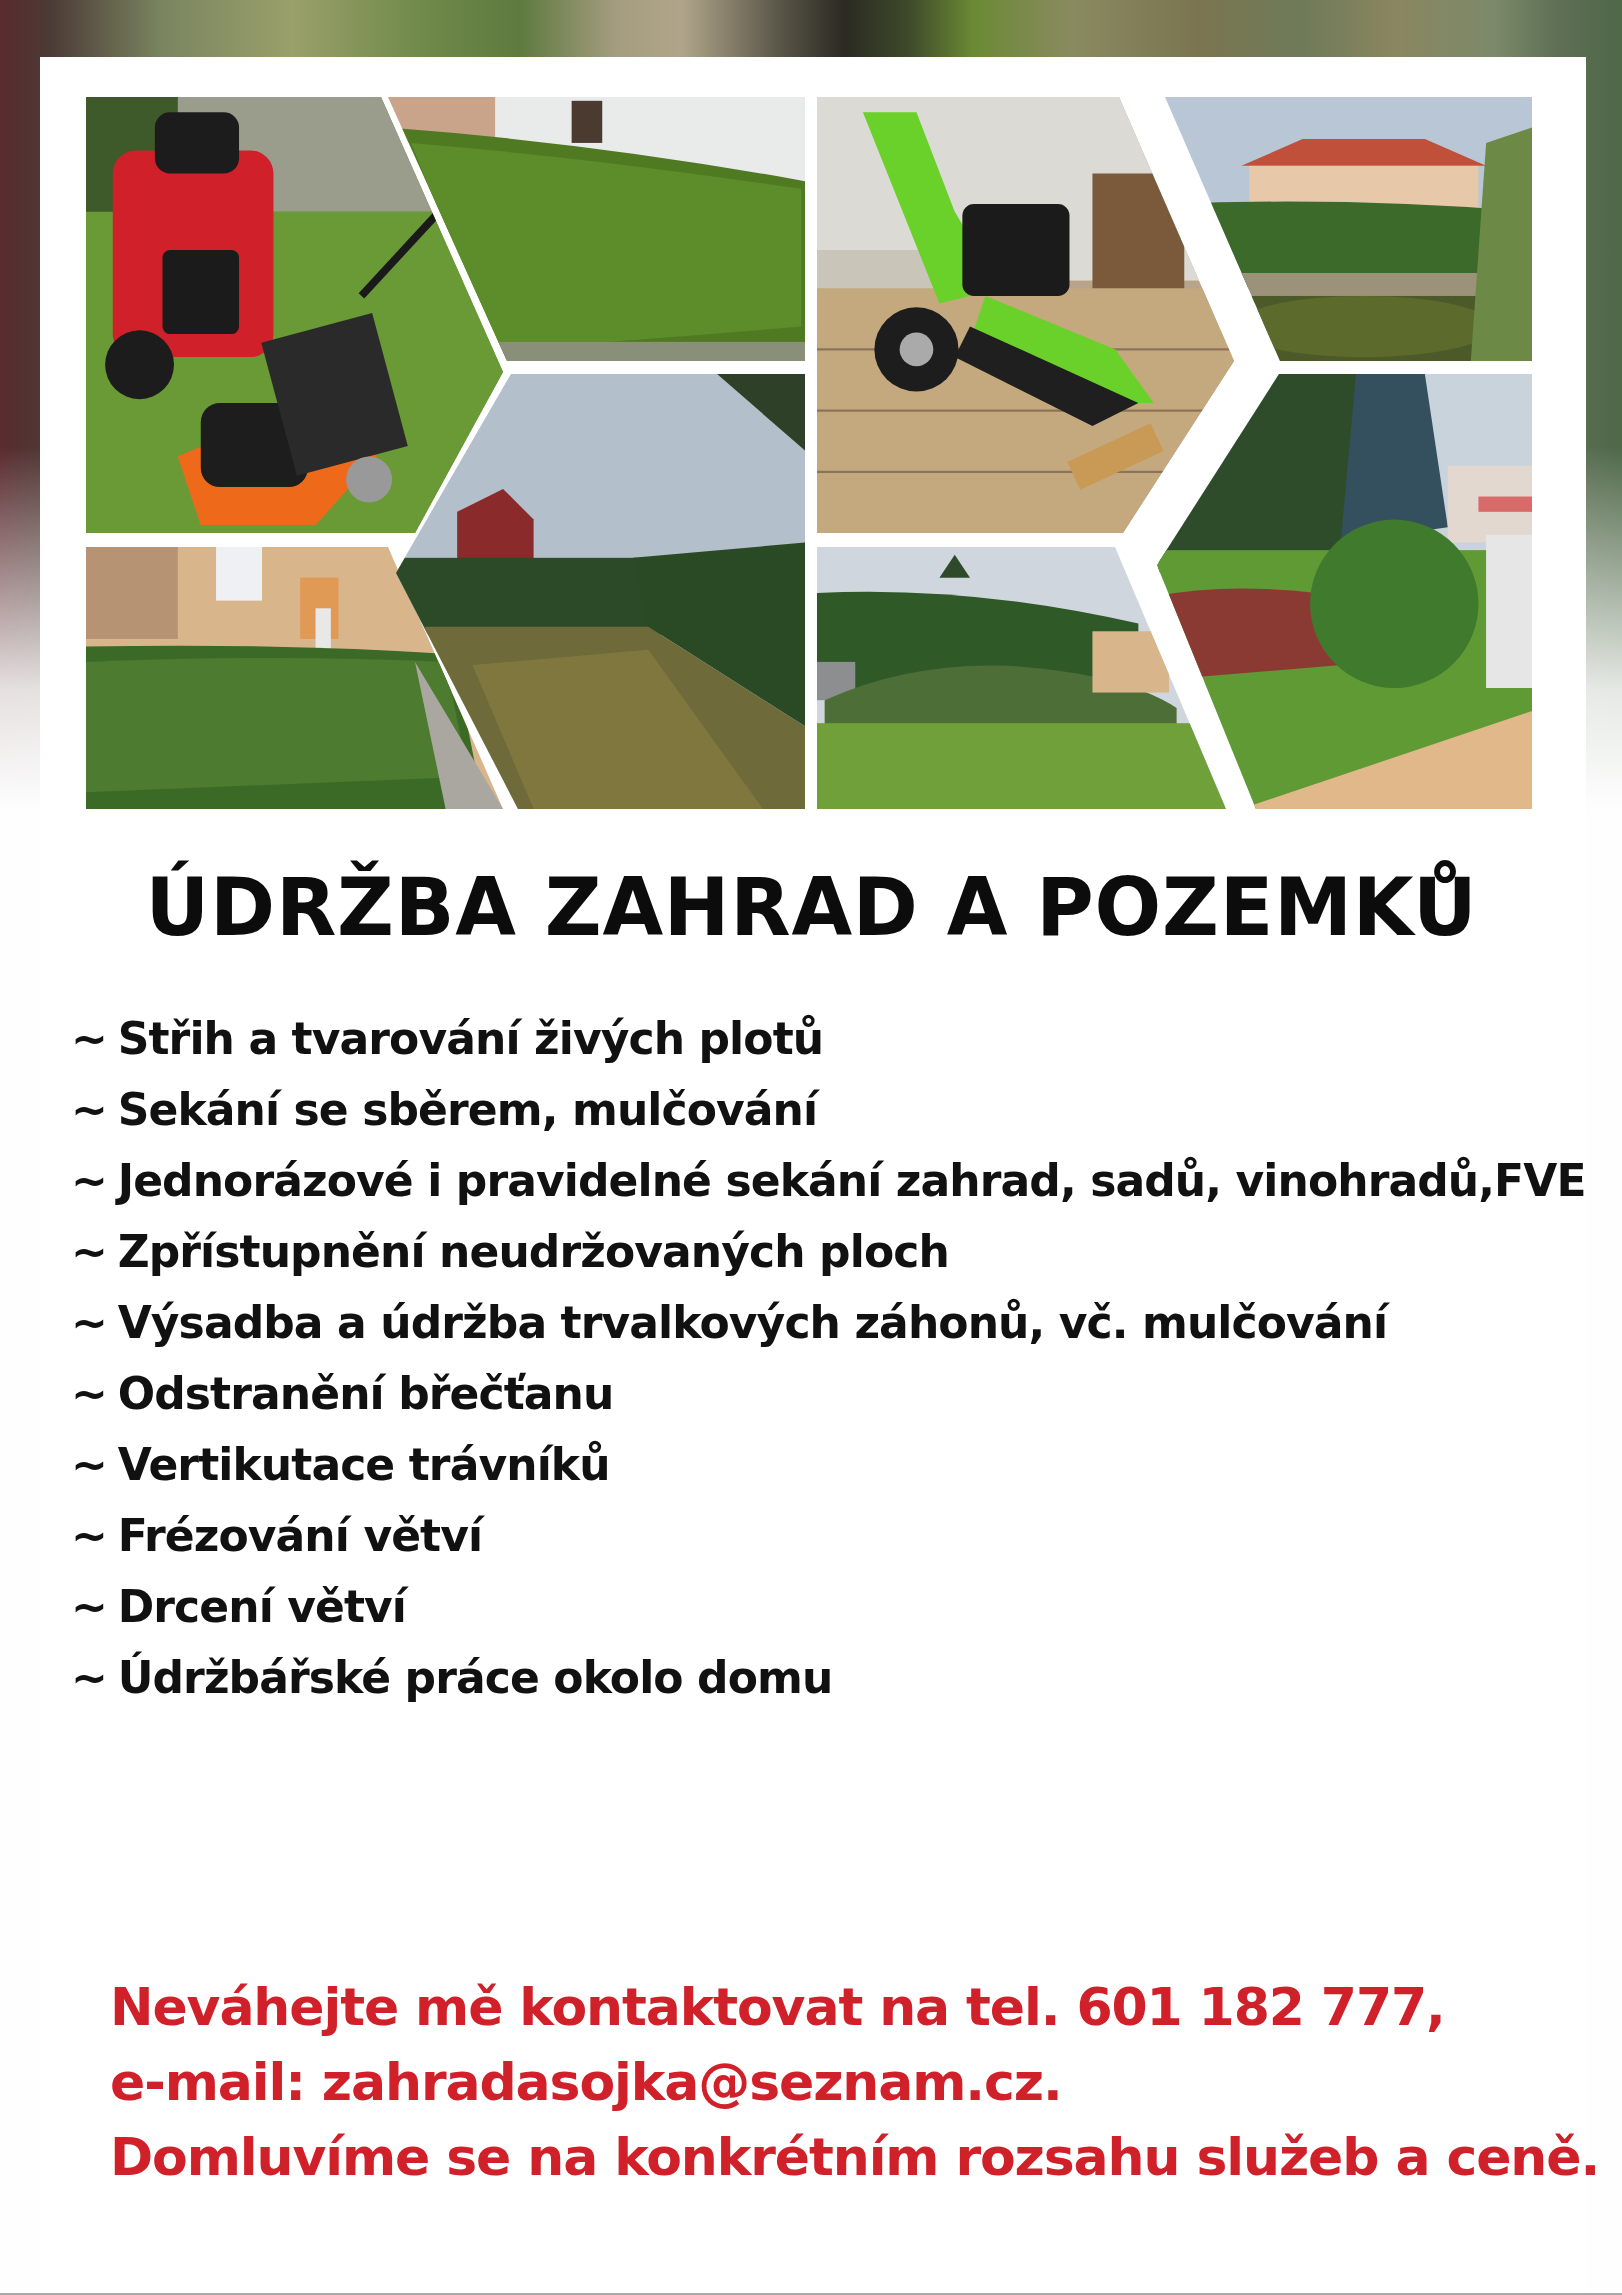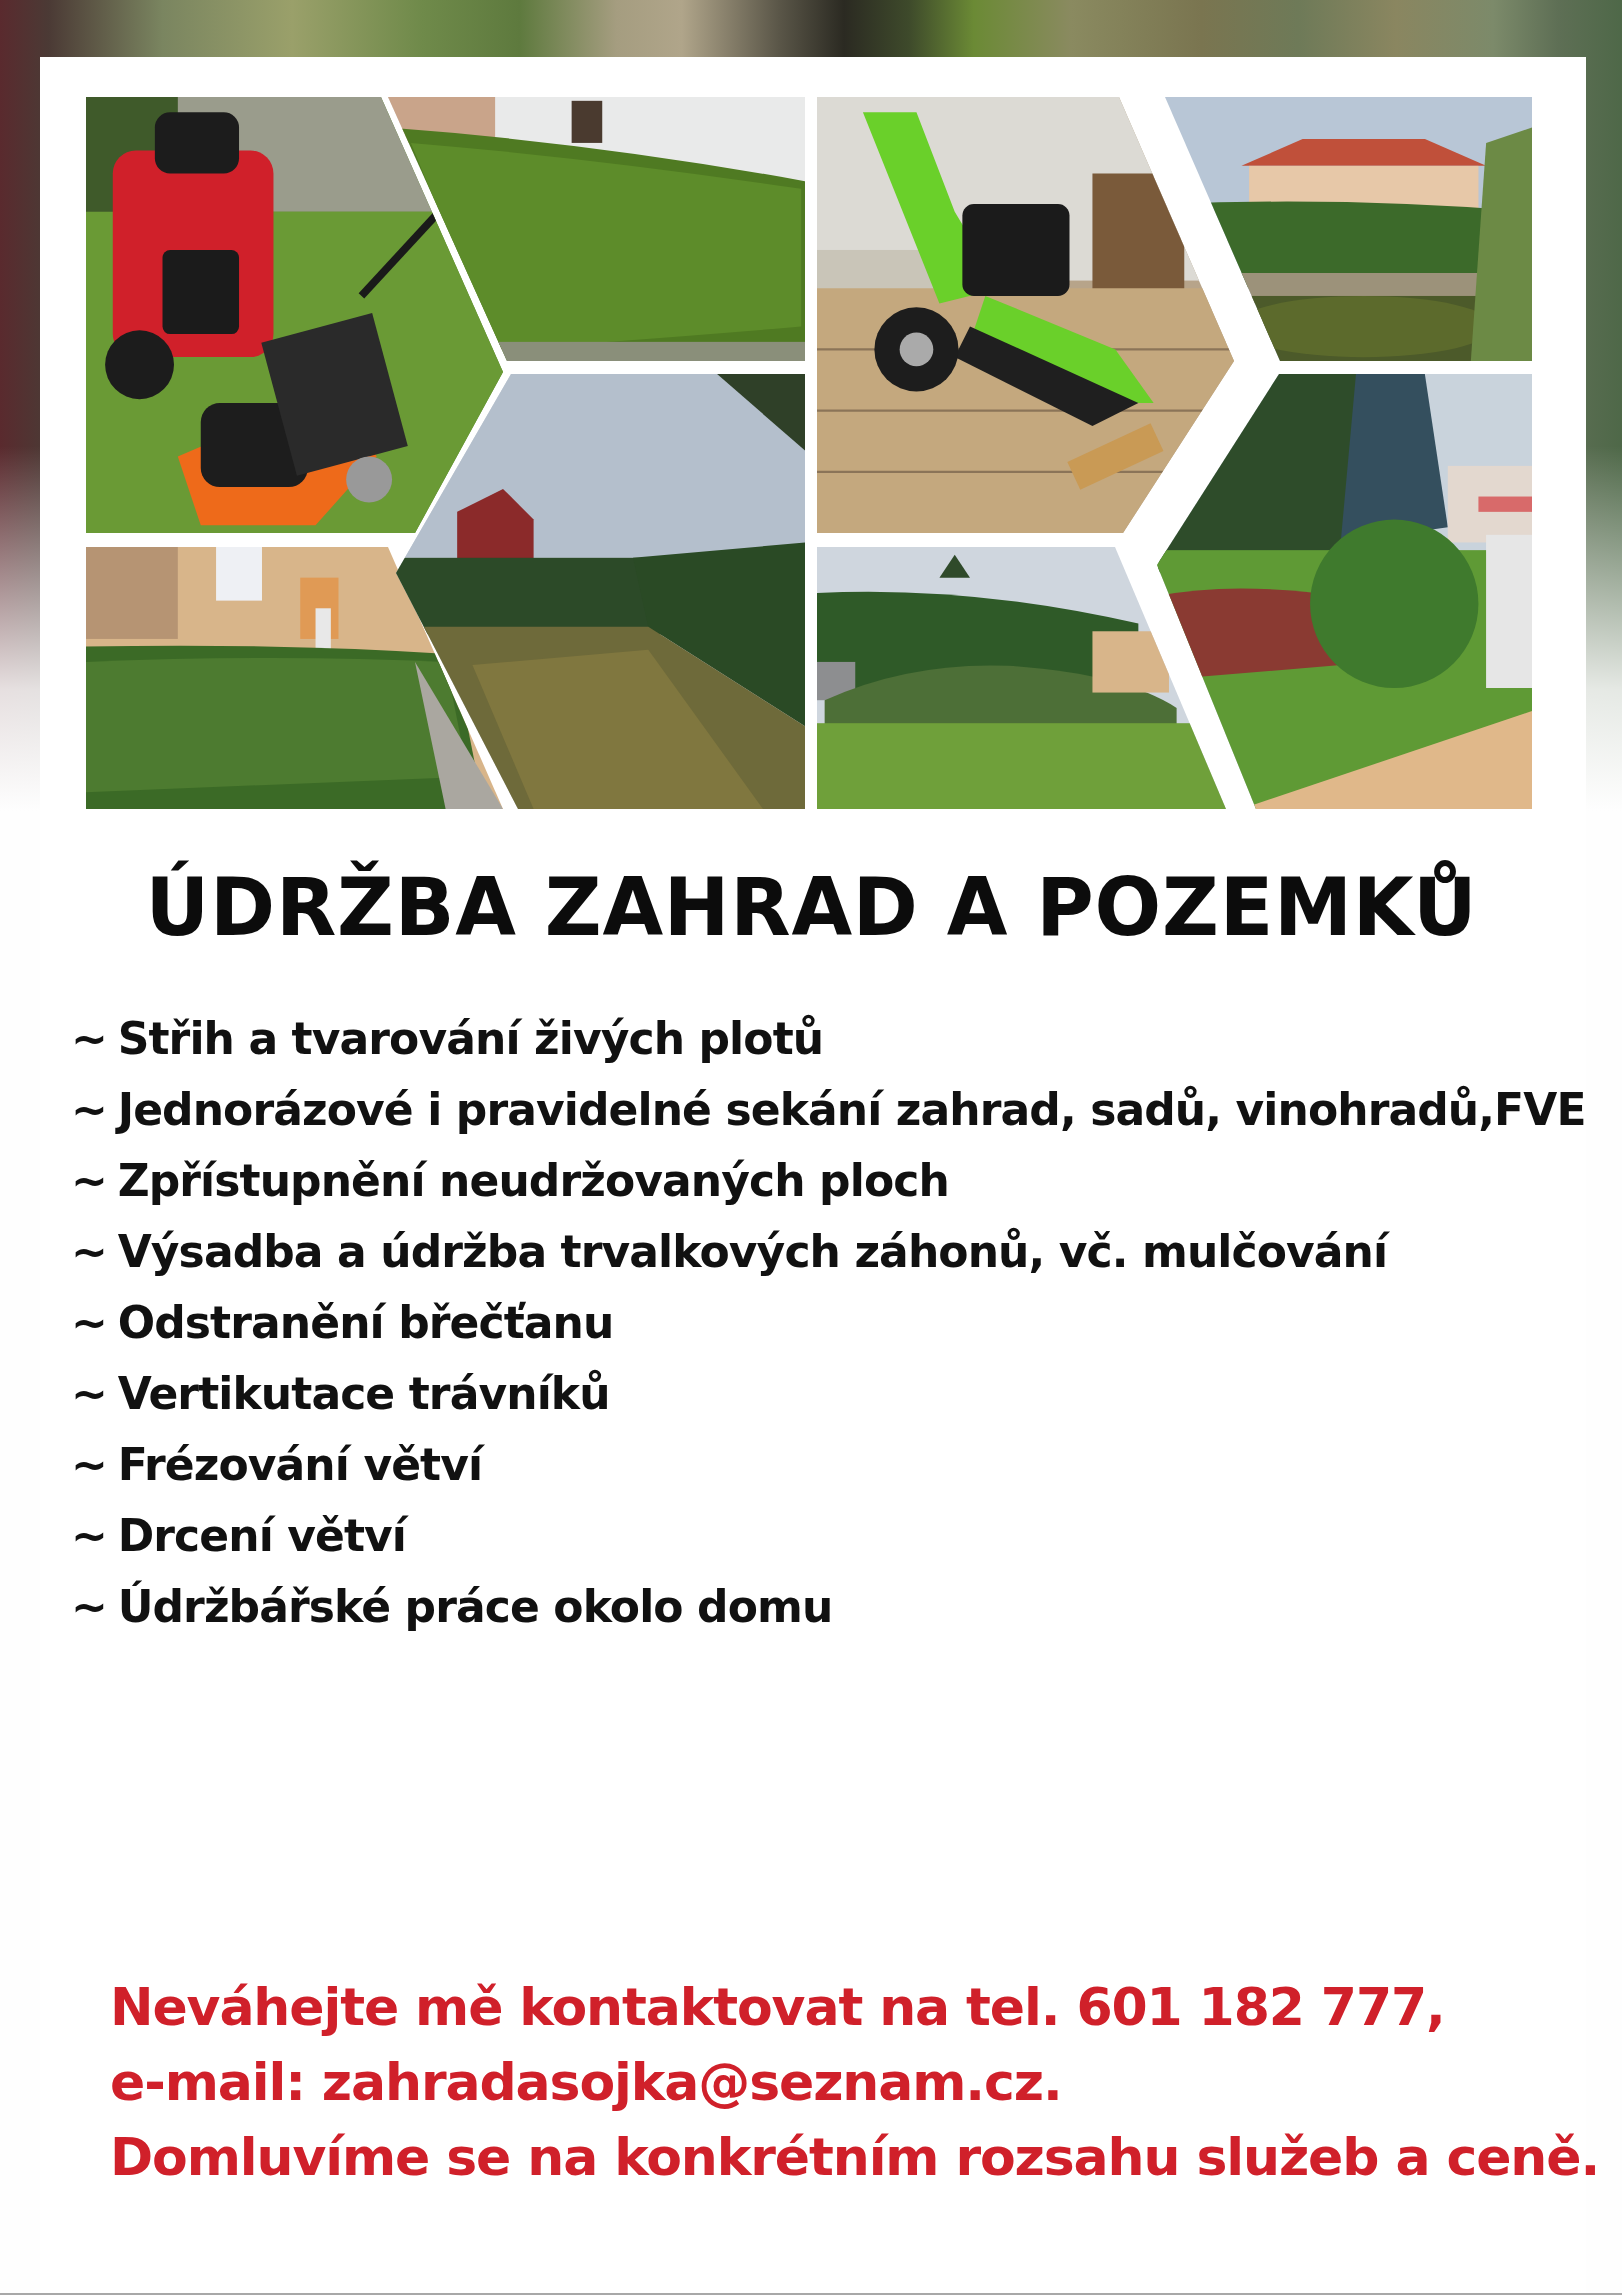--- a/index.html
+++ b/index.html
@@ -168,20 +168,21 @@
       <path d="M110 568 L490 440 L490 568 Z" fill="#e0b88a"></path>
       <rect x="430" y="210" width="60" height="200" fill="#e6e6e6"></rect>
     </svg>
   </div>
 </div>
 
 <div class="title">ÚDRŽBA ZAHRAD A POZEMKŮ</div>
 
 <ul class="services">
   <li><span class="tilde">~</span><span>Střih a tvarování živých plotů</span></li>
+  <li><span class="tilde">~</span><span>Sekání se sběrem, mulčování</span></li>
   <li><span class="tilde">~</span><span>Jednorázové i pravidelné sekání zahrad, sadů, vinohradů,FVE</span></li>
   <li><span class="tilde">~</span><span>Zpřístupnění neudržovaných ploch</span></li>
   <li><span class="tilde">~</span><span>Výsadba a údržba trvalkových záhonů, vč. mulčování</span></li>
   <li><span class="tilde">~</span><span>Odstranění břečťanu</span></li>
   <li><span class="tilde">~</span><span>Vertikutace trávníků</span></li>
   <li><span class="tilde">~</span><span>Frézování větví</span></li>
   <li><span class="tilde">~</span><span>Drcení větví</span></li>
   <li><span class="tilde">~</span><span>Údržbářské práce okolo domu</span></li>
 </ul>
 

